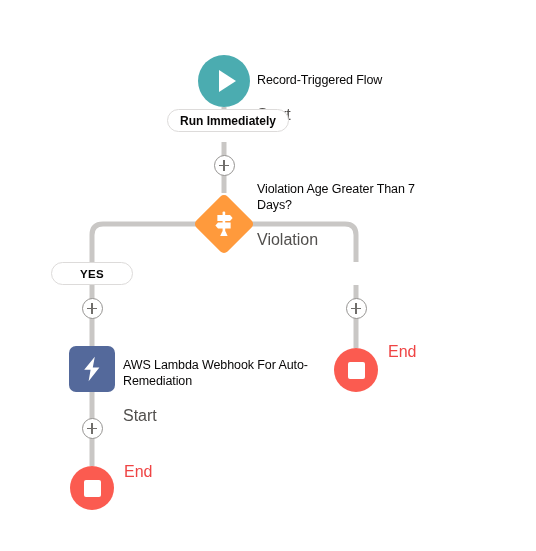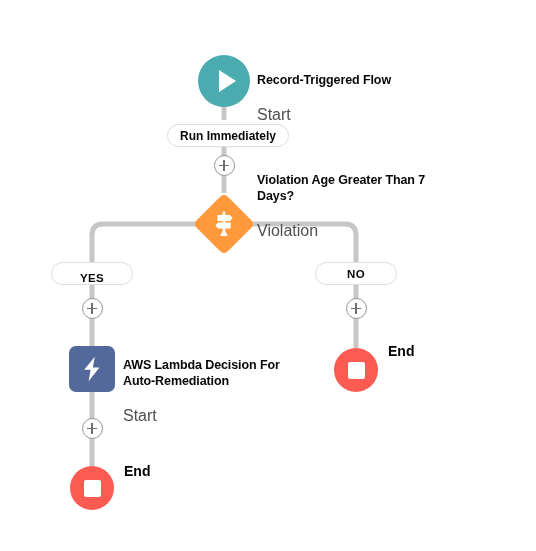--- a/index.html
+++ b/index.html
@@ -160,36 +160,36 @@
     margin-top: -0.8px;
   }
 
   
   .label-block {
     position: absolute;
     white-space: pre-line;
   }
   .label-title {
     font-size: 12.5px;
-    font-weight: bold;
+    font-weight: normal;
     color: #080707;
     line-height: 16px;
     letter-spacing: -0.1px;
   }
   .label-sub {
     font-size: 16px;
     color: #514f4d;
     line-height: 16px;
     margin-top: 1px;
   }
   .label-end {
     position: absolute;
-    font-size: 14px;
-    font-weight: bold;
-    color: #000000;
+    font-size: 16px;
+    font-weight: normal;
+    color: #ef4444;
   }
 </style>
 </head>
 <body>
 
 <div id="canvas">
 
   <svg id="wires" viewBox="0 0 536 551" xmlns="http://www.w3.org/2000/svg">
     <g fill="none" stroke="#c9c7c5" stroke-width="5" stroke-linecap="butt">
 
@@ -210,61 +210,58 @@
   </svg>
 
   <div class="node start-circle" style="left:198px; top:55px; background:#4BACB0;">
     <div class="play-tri"></div>
   </div>
   <div class="label-block" style="left:257px; top:54px; width:200px;">
     <div class="label-title">Record-Triggered Flow</div>
     <div class="label-sub">Start</div>
   </div>
 
-  <div class="pill" style="left:167px; top:124px;">
+  <div class="pill" style="left:167px; top:109px;">
     <span>Run Immediately</span>
   </div>
 
   <div class="plus" style="left:213.5px; top:155px;"></div>
 
   <div class="diamond-wrap" style="left:193px; top:193px;">
     <div class="diamond" style="background:#FF9A3C;"></div>
     <div class="diamond-ico">
       <svg width="30" height="30" viewBox="0 0 30 30" xmlns="http://www.w3.org/2000/svg">
         <g fill="#ffffff">
           <rect x="13.6" y="2.5" width="2.6" height="22" rx="1.1"></rect>
           <path d="M 8.4 6.0 L 21.0 6.0 L 23.6 9.0 L 21.0 12.0 L 8.4 12.0 Z"></path>
           <path d="M 21.6 13.6 L 9.0 13.6 L 6.4 16.6 L 9.0 19.6 L 21.6 19.6 Z"></path>
           <path d="M 11.2 27.0 L 18.6 27.0 L 16.6 22.4 L 13.2 22.4 Z"></path>
         </g>
       </svg>
     </div>
   </div>
-  <div class="label-block" style="left:257px; top:154px; width:190px;">
+  <div class="label-block" style="left:257px; top:163px; width:190px;">
     <div class="label-title">Violation Age Greater Than 7 Days?</div>
     <div class="label-sub">Violation</div>
   </div>
 
-  <div class="pill branch" style="left:51px; top:262px; width:82px;align-items:flex-end;">
+  <div class="pill branch" style="left:51px; top:262px; width:82px;">
     <span>YES</span>
   </div>
   <div class="plus" style="left:81.5px; top:298px;"></div>
 
-  <div class="pill branch" style="left:315px; top:262px; width:82px;">
-    <span>NO</span>
-  </div>
   <div class="plus" style="left:345.5px; top:298px;"></div>
 
   <div class="node action-box" style="left:69px; top:346px; background:#54699B;">
     <svg width="22" height="26" viewBox="0 0 22 26" xmlns="http://www.w3.org/2000/svg">
       <path d="M 13.8 0.8 L 3.2 13.8 L 9.6 13.8 L 7.6 25.2 L 18.4 11.6 L 11.8 11.6 Z" fill="#ffffff"></path>
     </svg>
   </div>
   <div class="label-block" style="left:123px; top:339px; width:185px;">
-    <div class="label-title">AWS Lambda Decision For Auto-Remediation</div>
+    <div class="label-title">AWS Lambda Webhook For Auto-Remediation</div>
     <div class="label-sub">Start</div>
   </div>
 
   <div class="plus" style="left:81.5px; top:418px;"></div>
 
   <div class="node end-circle" style="left:334px; top:348px; background:#FB5B50;">
     <div class="end-square"></div>
   </div>
   <div class="label-end" style="left:388px; top:343px;">End</div>
 

